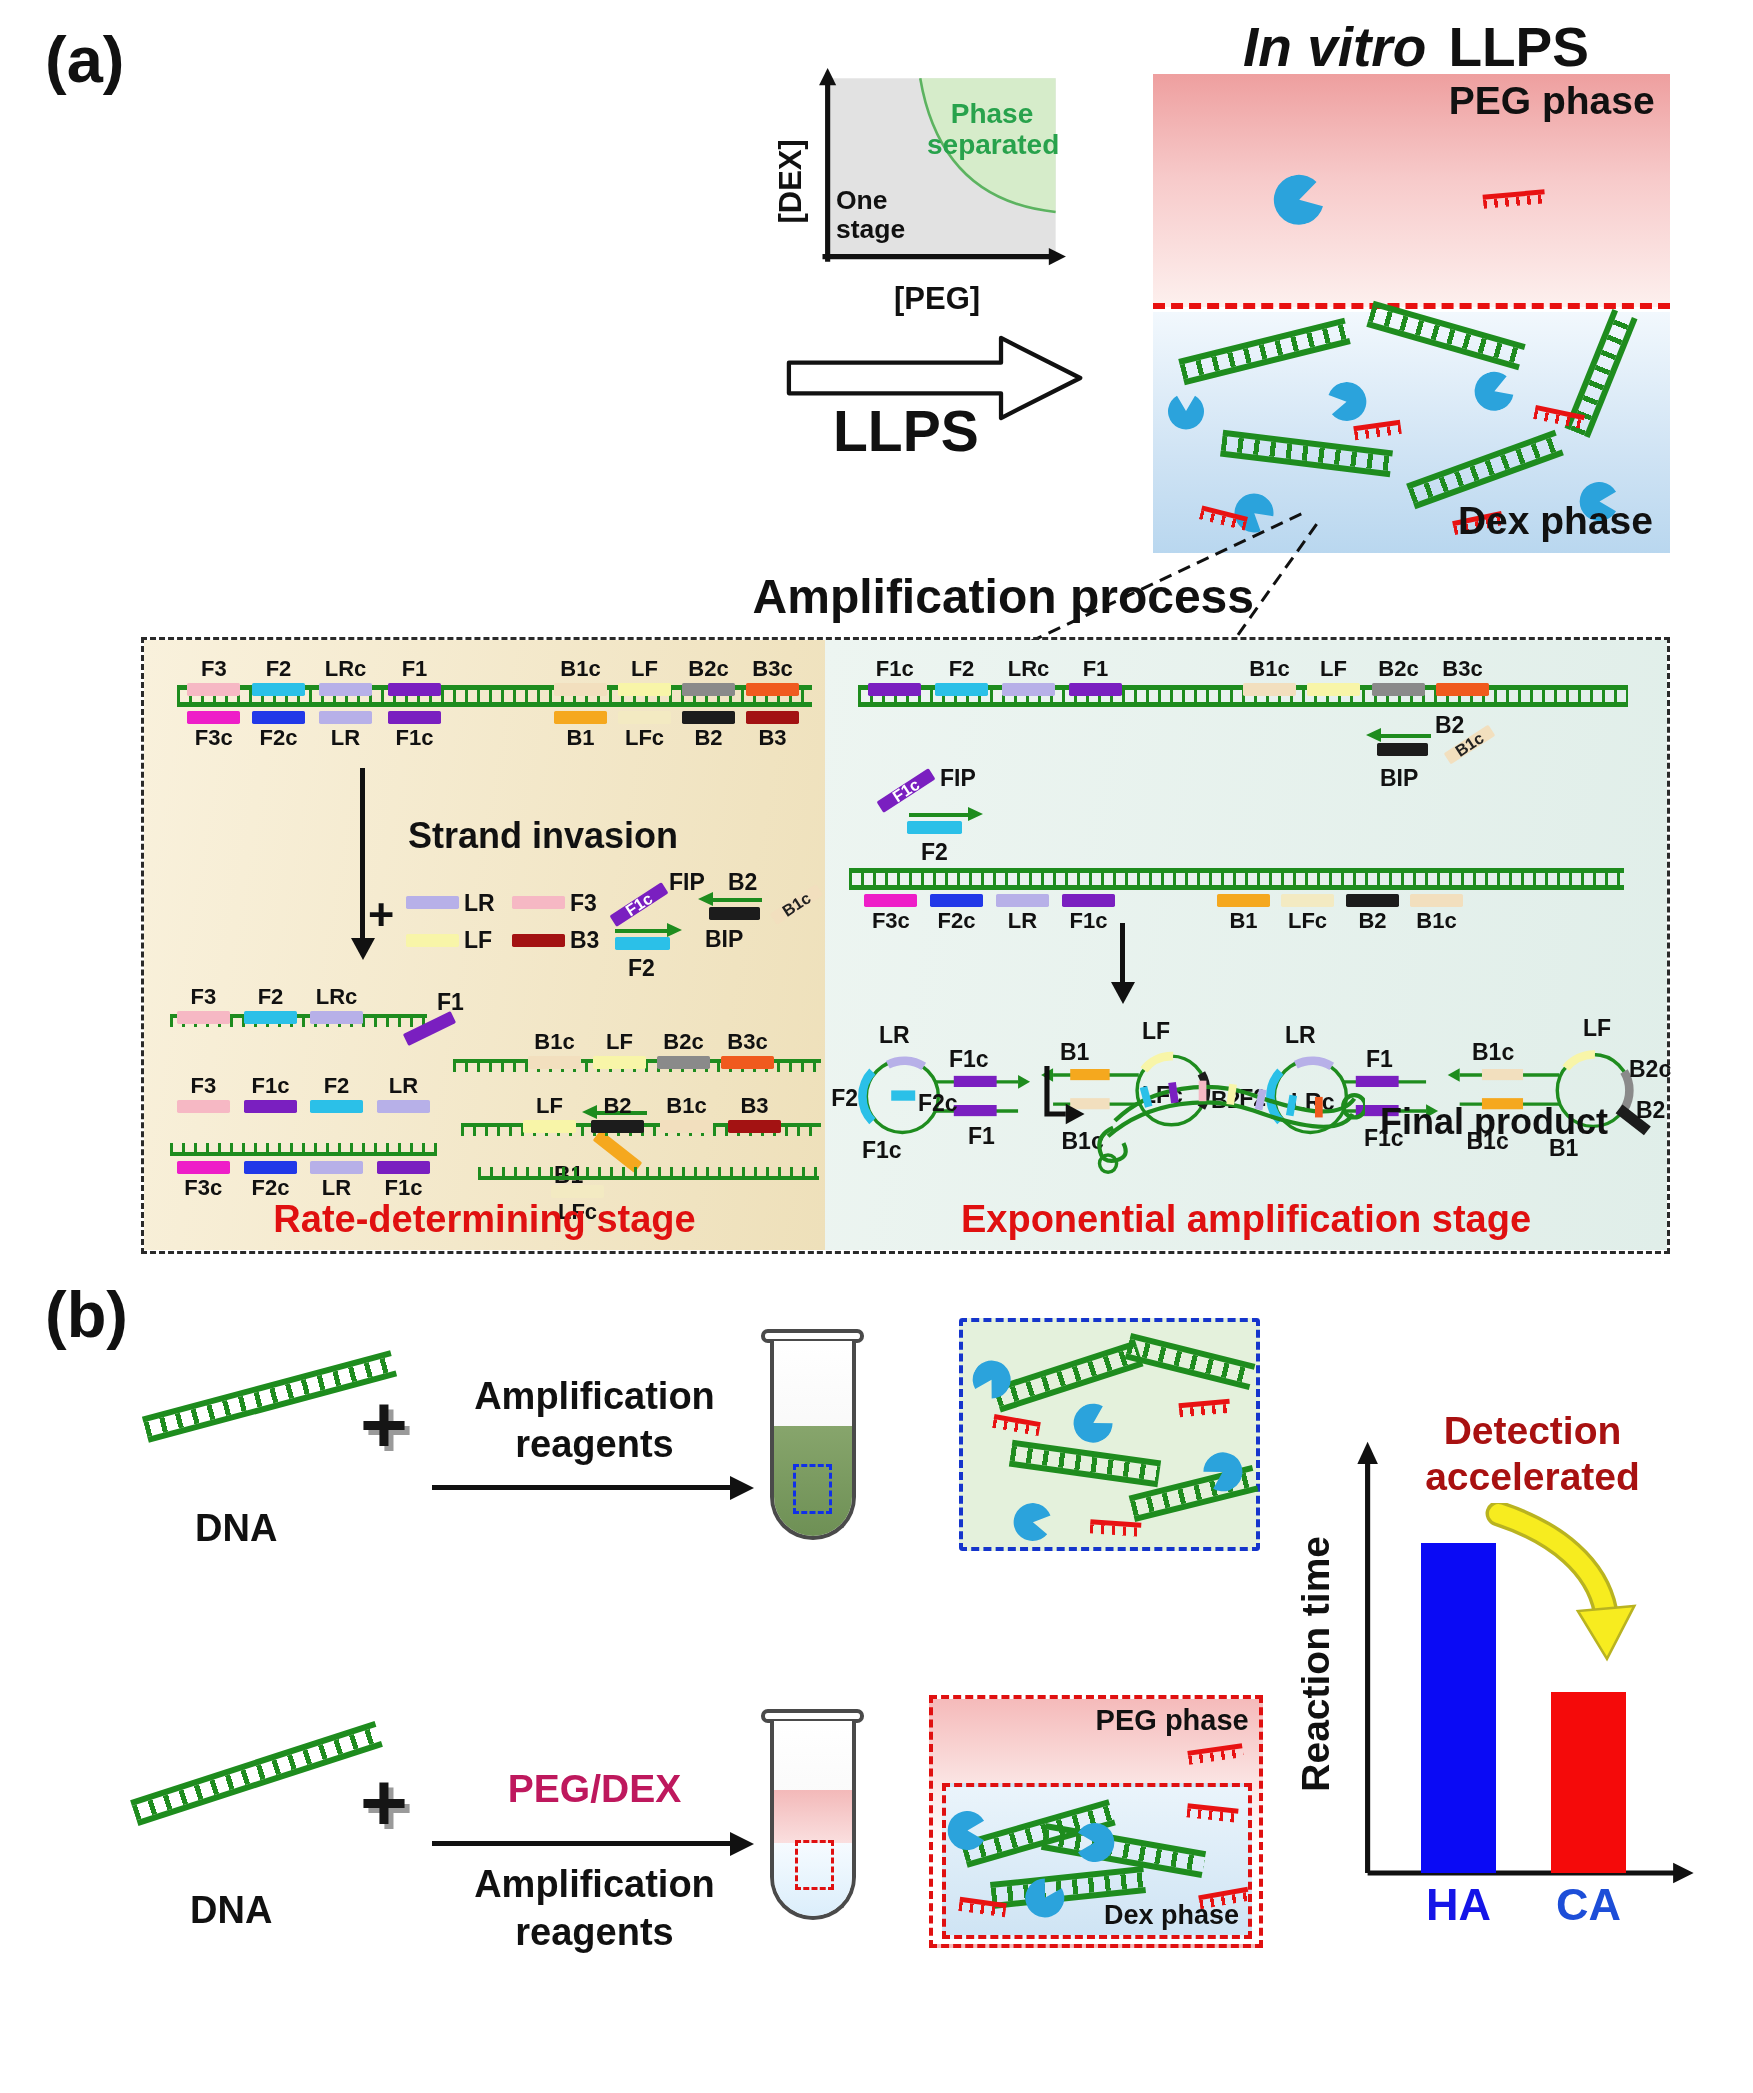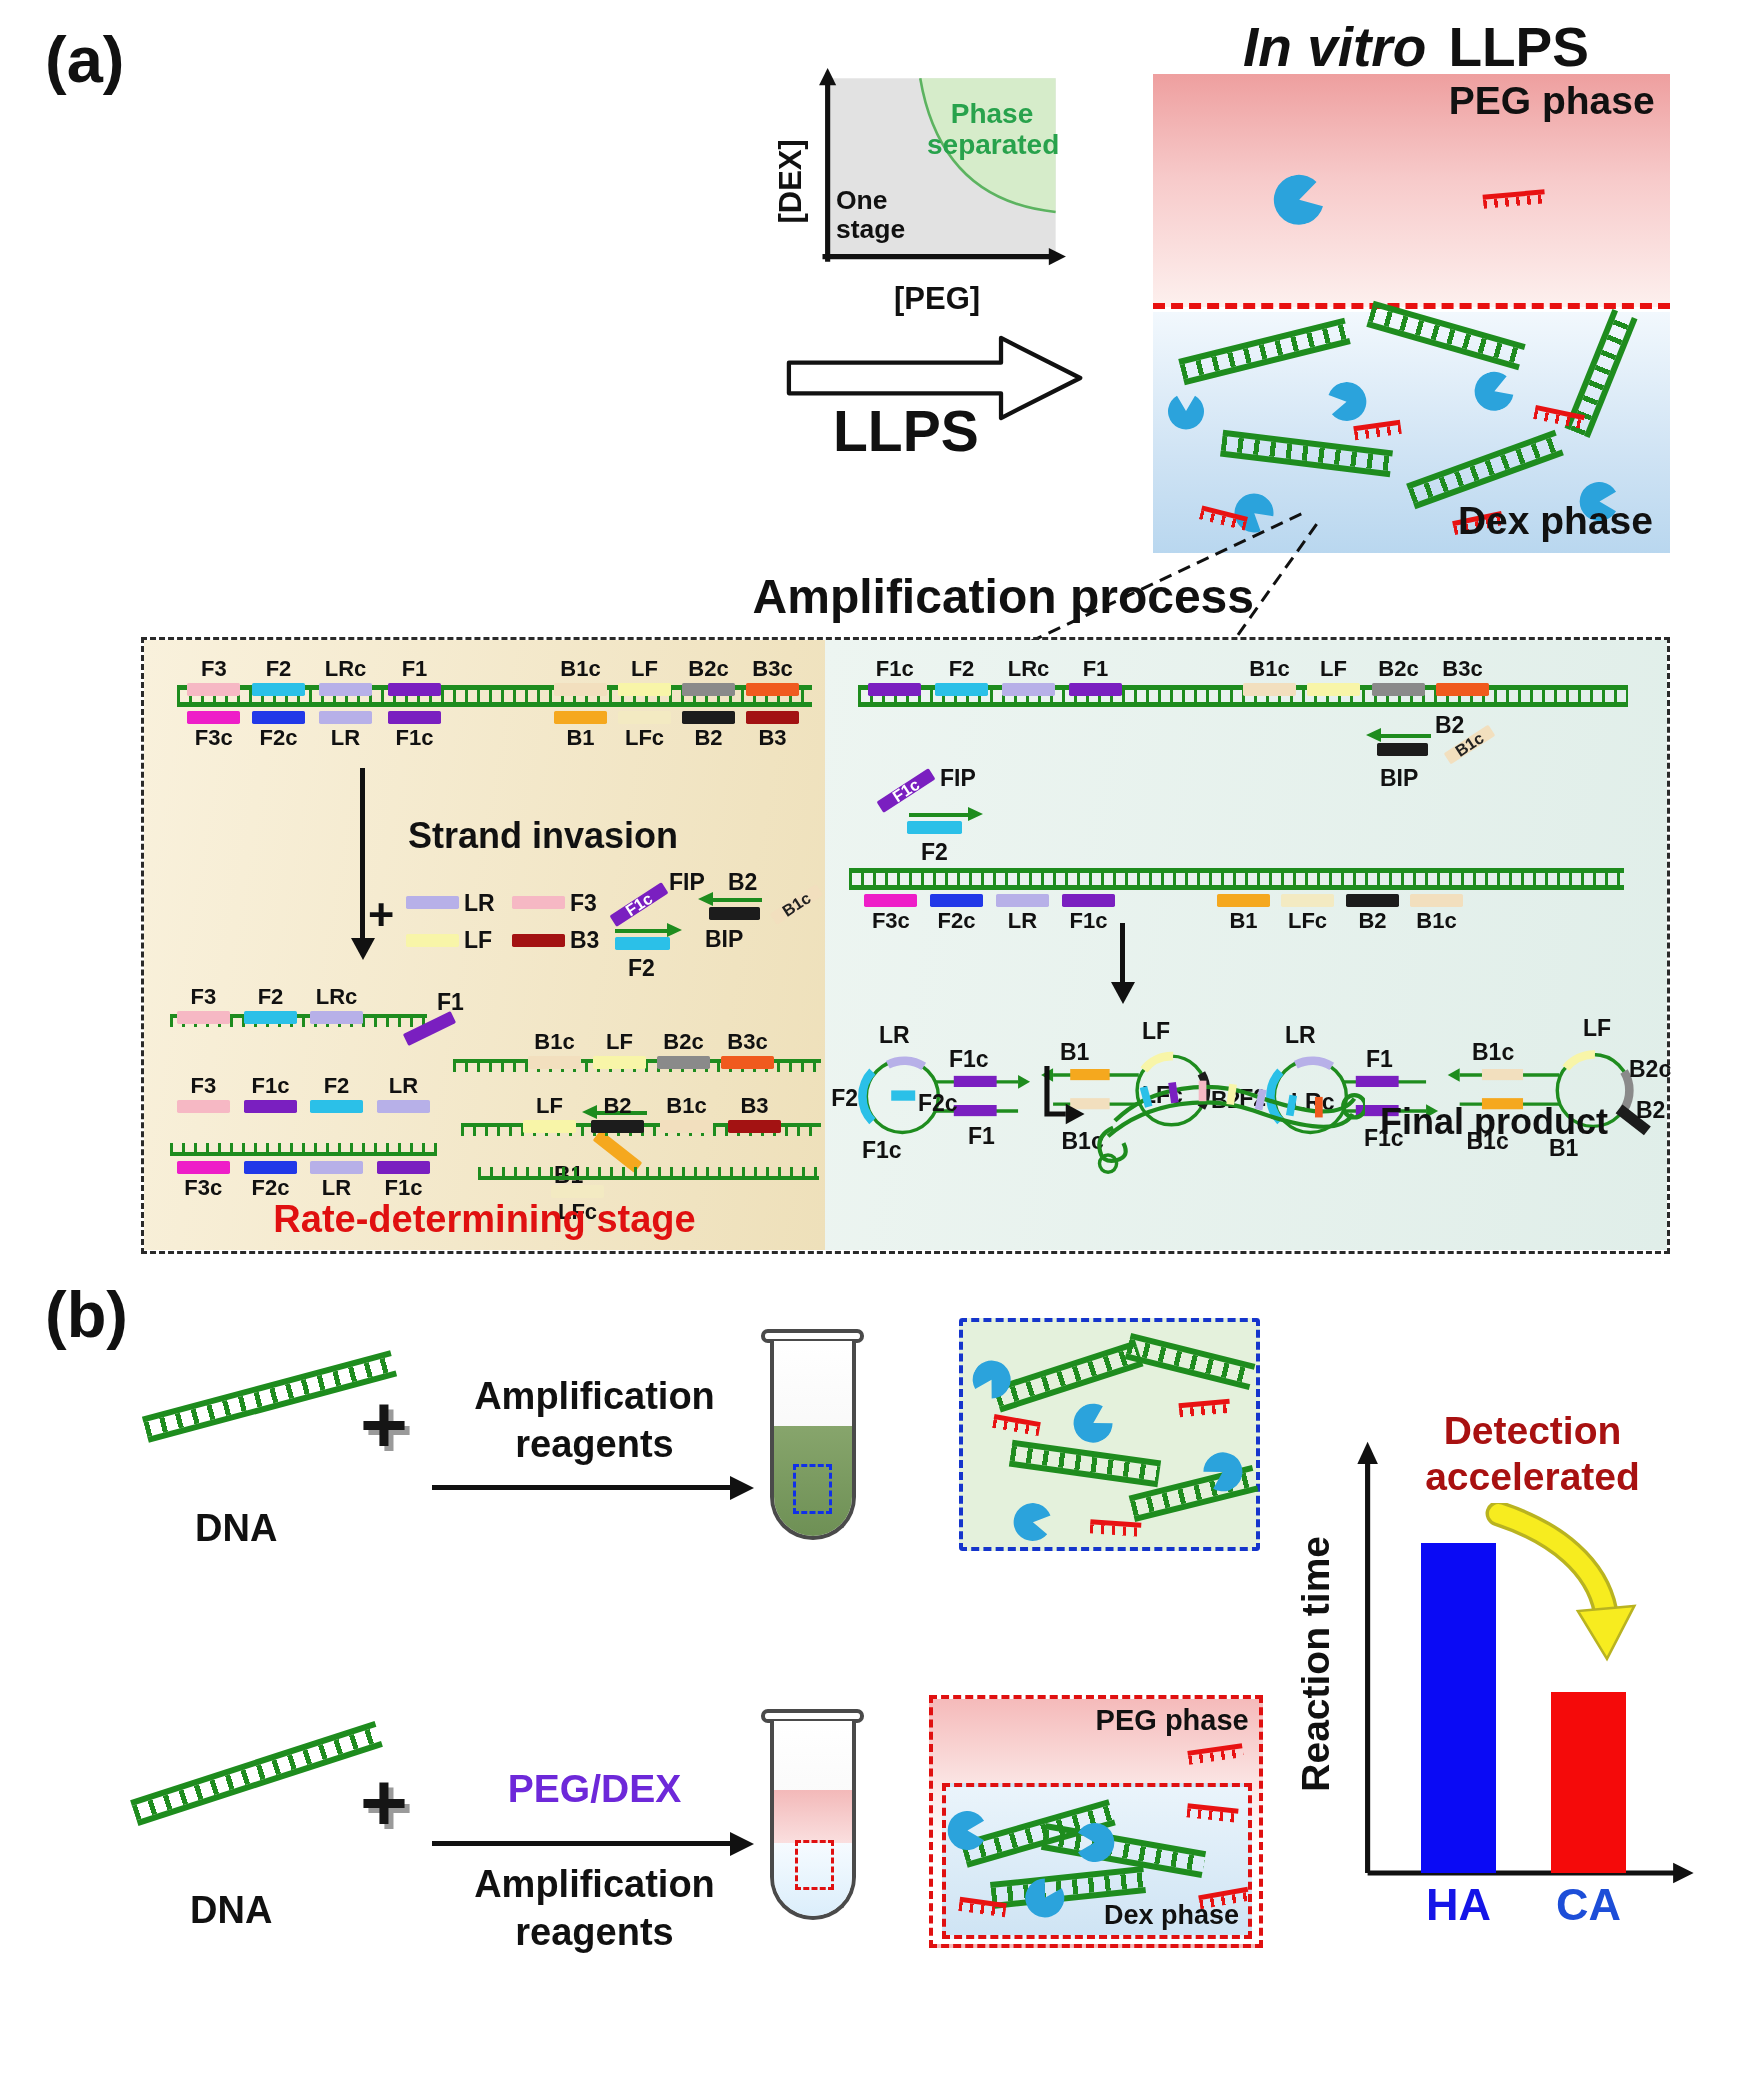--- a/index.html
+++ b/index.html
@@ -488,20 +488,21 @@
         <rect x="70" y="30" width="9" height="24" fill="#2bc0e8" transform="rotate(-15 74 42)"></rect>
         <rect x="102" y="25" width="9" height="24" fill="#7a1fc0" transform="rotate(-8 106 37)"></rect>
         <rect x="136" y="23" width="9" height="24" fill="#f6b8c4"></rect>
         <rect x="170" y="27" width="9" height="24" fill="#f8f5a8" transform="rotate(8 174 39)"></rect>
         <rect x="204" y="33" width="9" height="24" fill="#b7b0e8" transform="rotate(12 208 45)"></rect>
         <rect x="240" y="40" width="9" height="24" fill="#2bc0e8" transform="rotate(10 244 52)"></rect>
         <rect x="272" y="42" width="9" height="24" fill="#f05a1e"></rect>
       </svg>
       <div class="lbl" style="left:555px;top:462px;font-size:36px">Final product</div>
 
+      <div class="stage-caption">Exponential amplification stage</div>
     </div>
   </div>
 
   <div class="panel-label" style="left:45px;top:1277px">(b)</div>
 
   <div class="ladder" style="left:141px;top:1383px;width:257px;transform:rotate(-15deg)"></div>
   <div class="lbl" style="left:195px;top:1507px;font-size:38px">DNA</div>
   <div class="plus3d" style="left:360px;top:1377px">+</div>
   <div class="lbl" style="left:432px;top:1375px;width:325px;text-align:center;font-size:38px">Amplification</div>
   <div class="lbl" style="left:432px;top:1423px;width:325px;text-align:center;font-size:38px">reagents</div>
@@ -534,21 +535,21 @@
         </svg></div>
     <div class="pac" style="left:50px;top:181px;width:38px;height:38px;transform:rotate(10deg)"><svg viewBox="0 0 40 40">
           <path d="M21 20 L38 10 A20 20 0 1 0 38 30 Z" fill="#2ba3dc"></path>
         </svg></div>
   </div>
 
 
   <div class="ladder" style="left:128px;top:1760px;width:257px;transform:rotate(-18deg)"></div>
   <div class="lbl" style="left:190px;top:1889px;font-size:38px">DNA</div>
   <div class="plus3d" style="left:360px;top:1755px">+</div>
-  <div class="lbl" style="left:432px;top:1767px;width:325px;text-align:center;font-size:39px;color:#6d28d9">PEG/DEX</div>
+  <div class="lbl" style="left:432px;top:1767px;width:325px;text-align:center;font-size:39px;color:#be185d">PEG/DEX</div>
   <div class="harrow" style="left:432px;top:1841px;width:300px"></div>
   <div class="lbl" style="left:432px;top:1863px;width:325px;text-align:center;font-size:38px">Amplification</div>
   <div class="lbl" style="left:432px;top:1911px;width:325px;text-align:center;font-size:38px">reagents</div>
 
   <div class="tube" style="left:770px;top:1709px;width:86px;height:214px">
     <div class="rim"></div>
     <div class="body">
       <div class="liq" style="bottom:73px;height:53px;background:linear-gradient(180deg,#f3b9b9,#fadfdf)"></div>
       <div class="liq" style="bottom:0;height:73px;background:linear-gradient(180deg,#f6fbff,#dbeefb)"></div>
       <div class="abs" style="left:20.5px;bottom:26px;width:39px;height:50px;border:3.4px dashed #e01010"></div>

